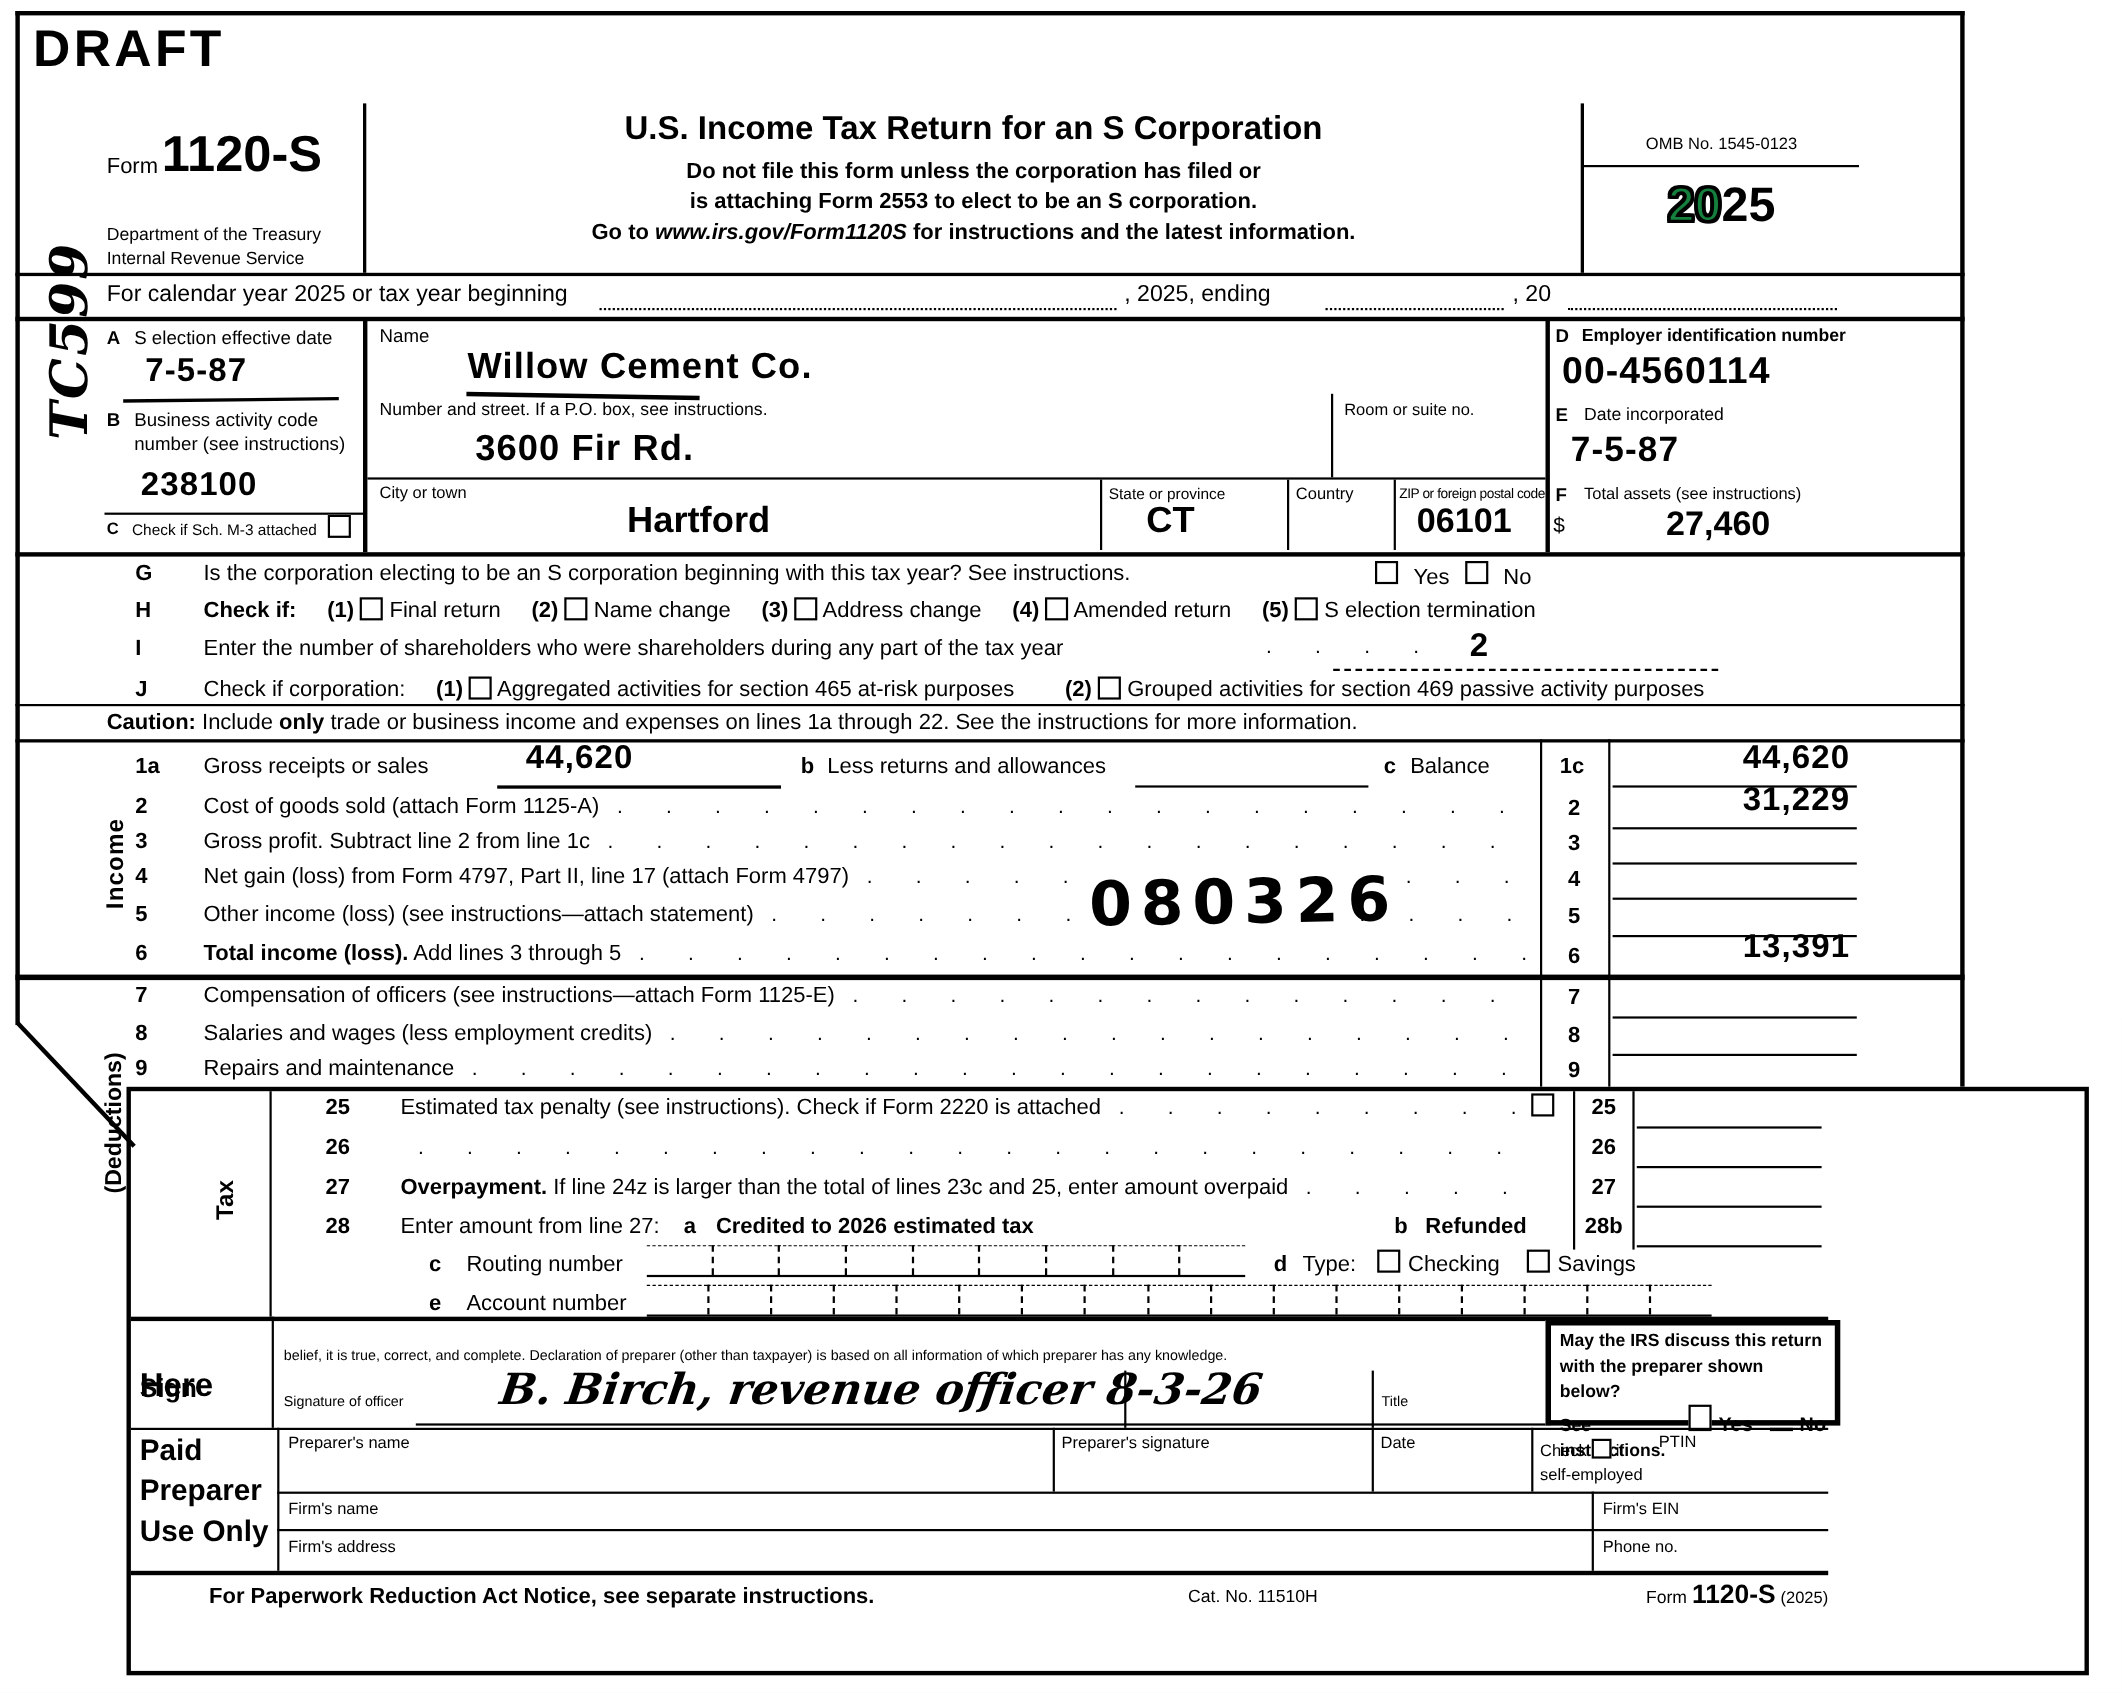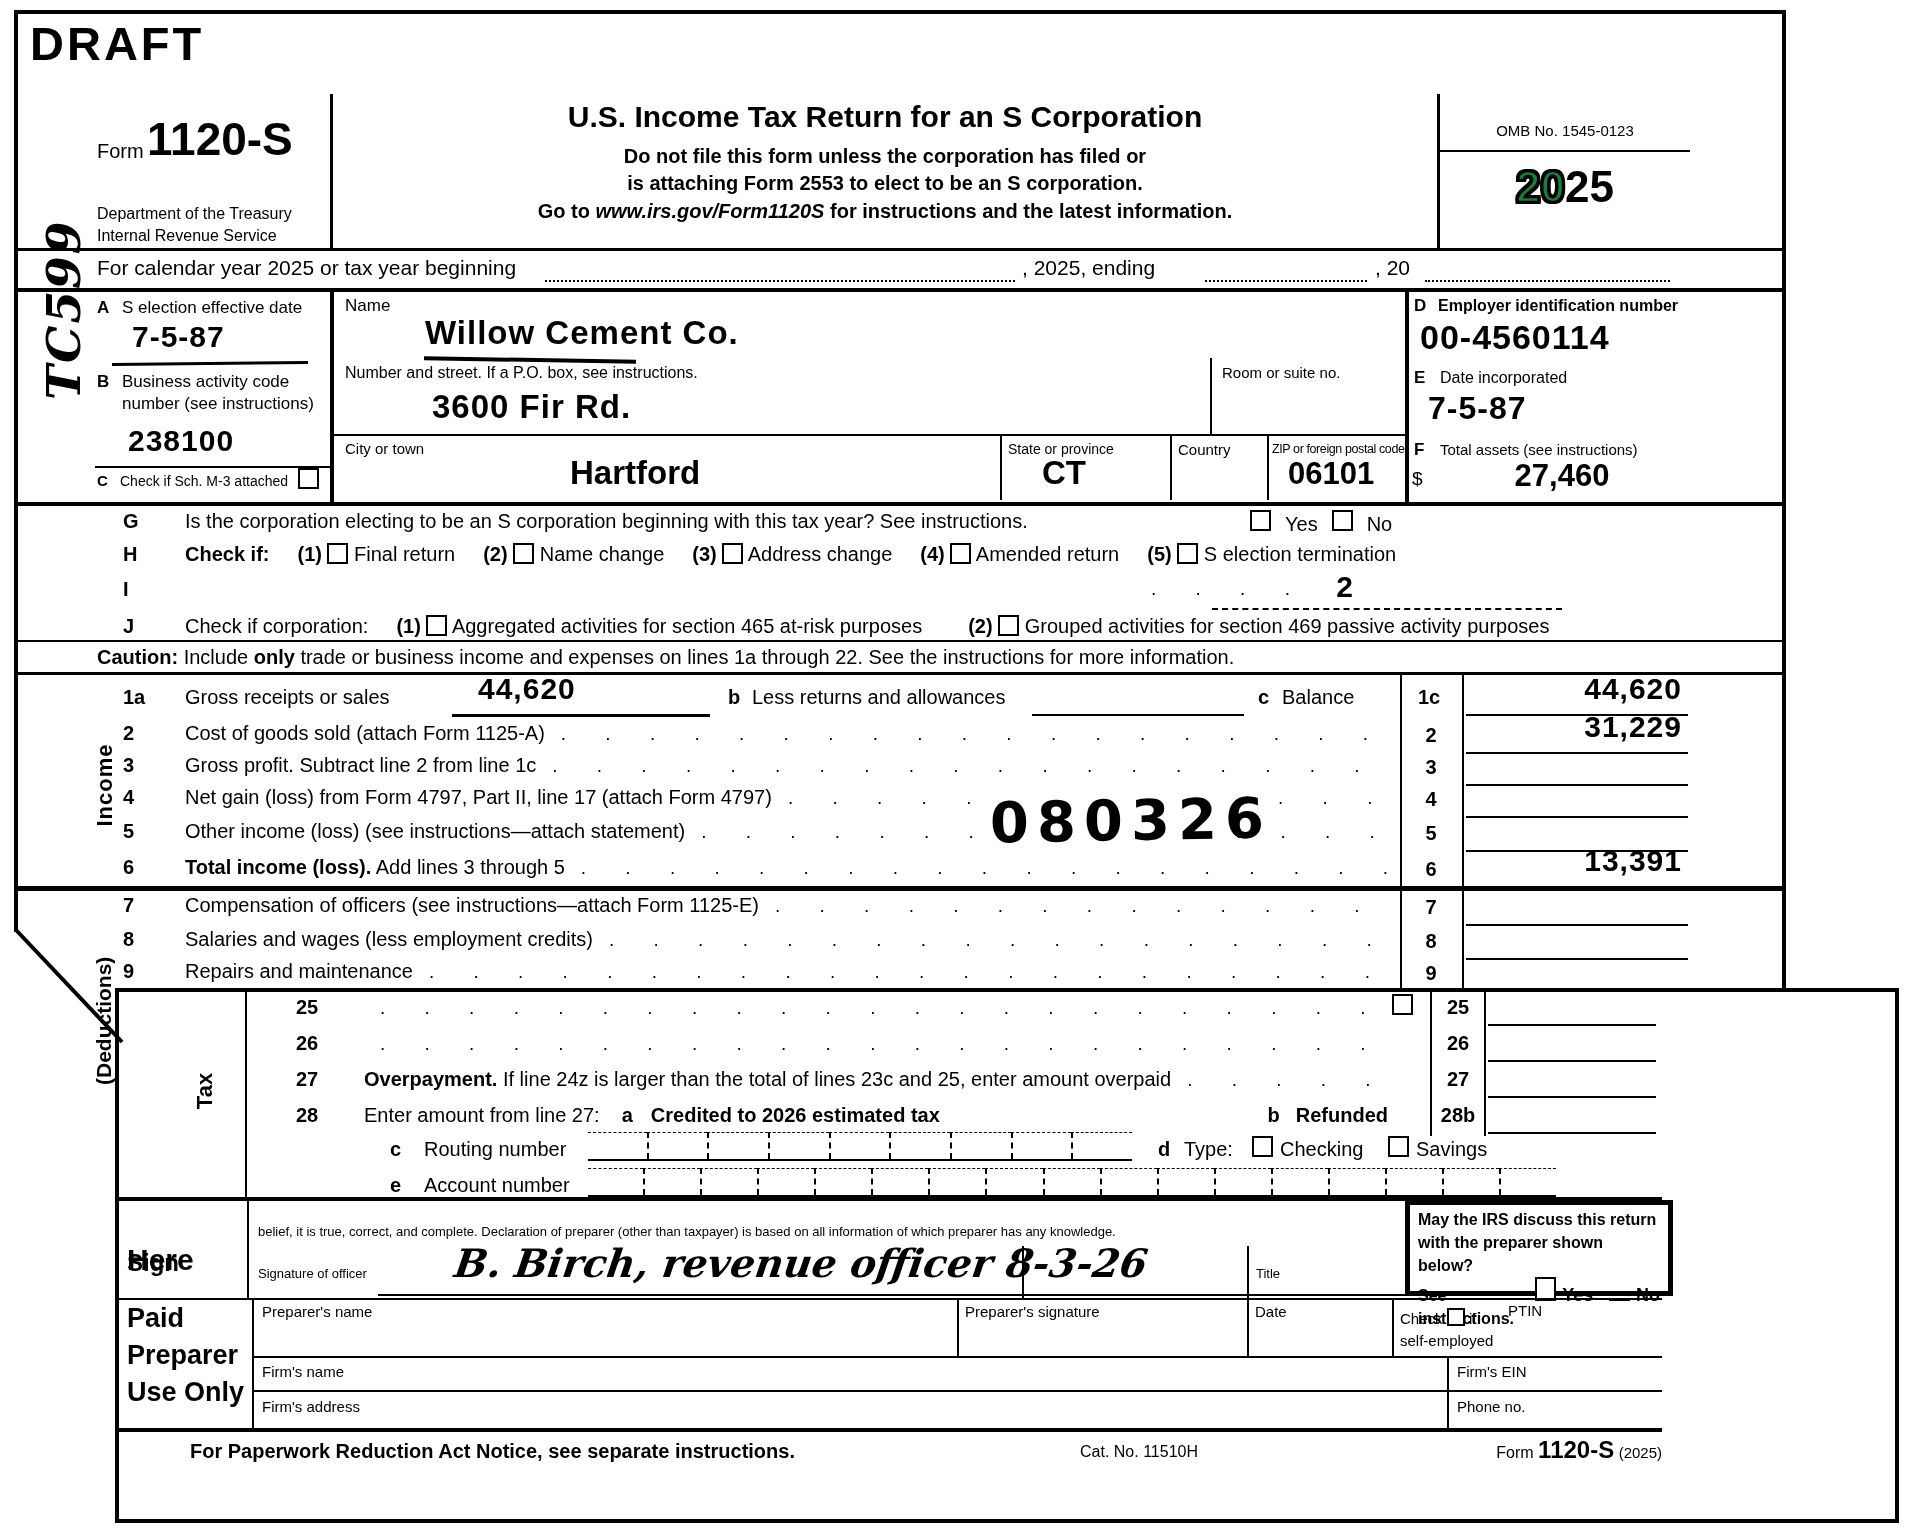--- a/index.html
+++ b/index.html
@@ -138,20 +138,21 @@
     <span class="rn">H</span>
     <span class="b">Check if:</span>
     <span class="hitem"><span class="b">(1)</span> <span class="cb"></span> <span>Final return</span></span>
     <span class="hitem"><span class="b">(2)</span> <span class="cb"></span> <span>Name change</span></span>
     <span class="hitem"><span class="b">(3)</span> <span class="cb"></span> <span>Address change</span></span>
     <span class="hitem"><span class="b">(4)</span> <span class="cb"></span> <span>Amended return</span></span>
     <span class="hitem"><span class="b">(5)</span> <span class="cb"></span> <span>S election termination</span></span>
   </div>
 
   <div class="abs b f20" style="left:123px;top:578px">I</div>
+  <div class="abs f20" style="left:185px;top:578px">Enter the number of shareholders who were shareholders during any part of the tax year</div>
   <div class="abs dots" style="left:1135px;top:578px;width:160px">. . . . . . . . . . . . . . . . . . . . . . . . . . . . . . . . . . . . . . . . . . . . . . . . . . . . . . . . . . . . . . . . . . . . . . . . . . . . . . . . . . . . . . . . . . </div>
   <div class="abs c val" style="left:1300px;top:570px;width:90px">2</div>
   <div class="abs dashblank" style="left:1212px;top:580px;width:350px;height:28px"></div>
 
   <div class="abs row f20" style="left:123px;top:615px;width:1567px">
     <span class="rn">J</span>
     <span>Check if corporation:</span>
     <span class="hitem"><span class="b">(1)</span> <span class="cb"></span> <span>Aggregated activities for section 465 at-risk purposes</span></span>
     <span class="hitem" style="margin-left:46px"><span class="b">(2)</span> <span class="cb"></span> <span>Grouped activities for section 469 passive activity purposes</span></span>
   </div>
@@ -244,20 +245,21 @@
 
   <div class="abs" style="left:115px;top:988px;width:1784px;height:535px;background:#fff;border:4px solid #000;box-sizing:border-box"></div>
 
   <div class="vrot b c" style="left:192px;top:1150px;width:118px;height:28px;font-size:22px">Tax</div>
   <div class="ln" style="left:245px;top:992px;width:2px;height:205px"></div>
   <div class="ln" style="left:1430px;top:992px;width:2px;height:144px"></div>
   <div class="ln" style="left:1484px;top:992px;width:2px;height:144px"></div>
 
   <div class="abs row f20" style="left:296px;top:996px;width:1092px">
       <span class="rn2">25</span>
+      <span>Estimated tax penalty (see instructions). Check if Form 2220 is attached</span>
       <span class="dots">. . . . . . . . . . . . . . . . . . . . . . . . . . . . . . . . . . . . . . . . . . . . . . . . . . . . . . . . . . . . . . . . . . . . . . . . . . . . . . . . . . . . . . . . . . </span>
     </div>
   <span class="cb abs" style="left:1392px;top:994px"></span>
   <div class="abs row f20" style="left:296px;top:1032px;width:1092px">
       <span class="rn2">26</span>
       <span class="dots">. . . . . . . . . . . . . . . . . . . . . . . . . . . . . . . . . . . . . . . . . . . . . . . . . . . . . . . . . . . . . . . . . . . . . . . . . . . . . . . . . . . . . . . . . . </span>
     </div>
   <div class="abs row f20" style="left:296px;top:1068px;width:1092px">
       <span class="rn2">27</span>
       <span><b>Overpayment.</b><span> If line 24z is larger than the total of lines 23c and 25, enter amount overpaid</span></span>

